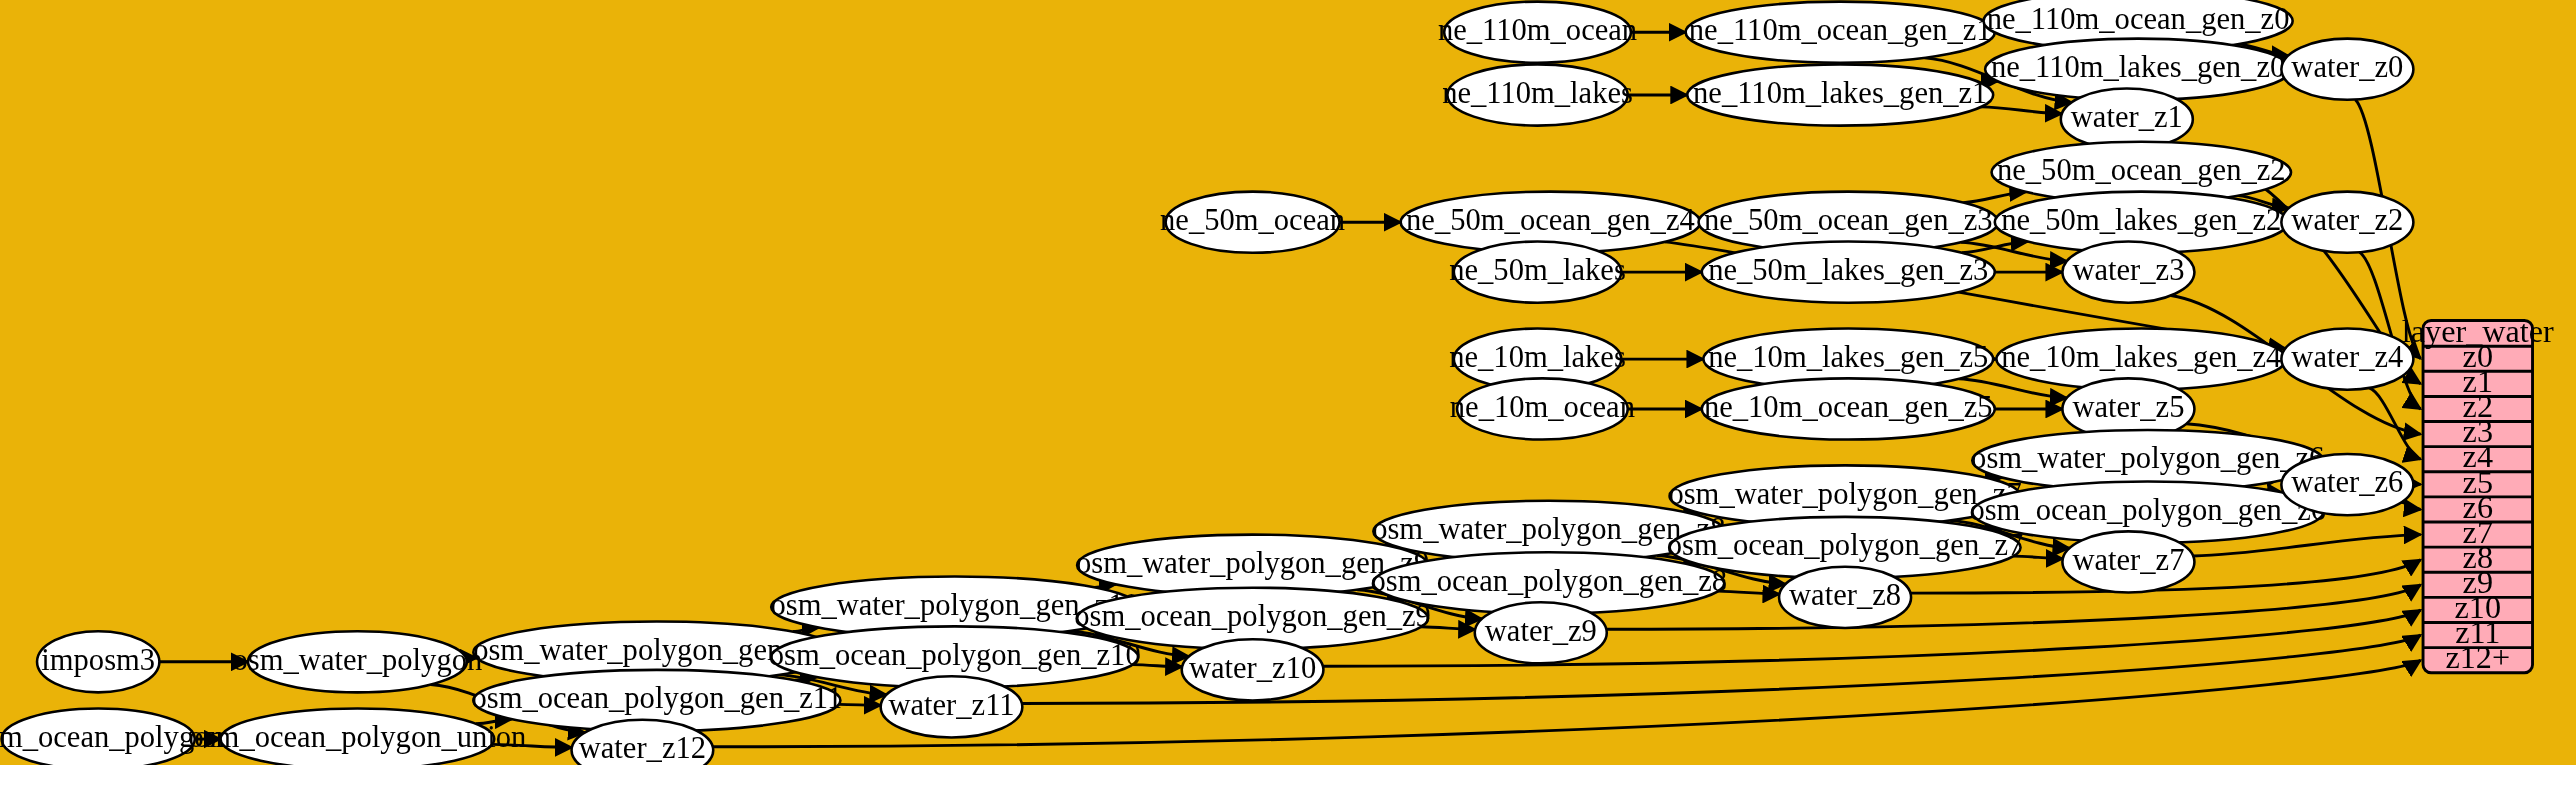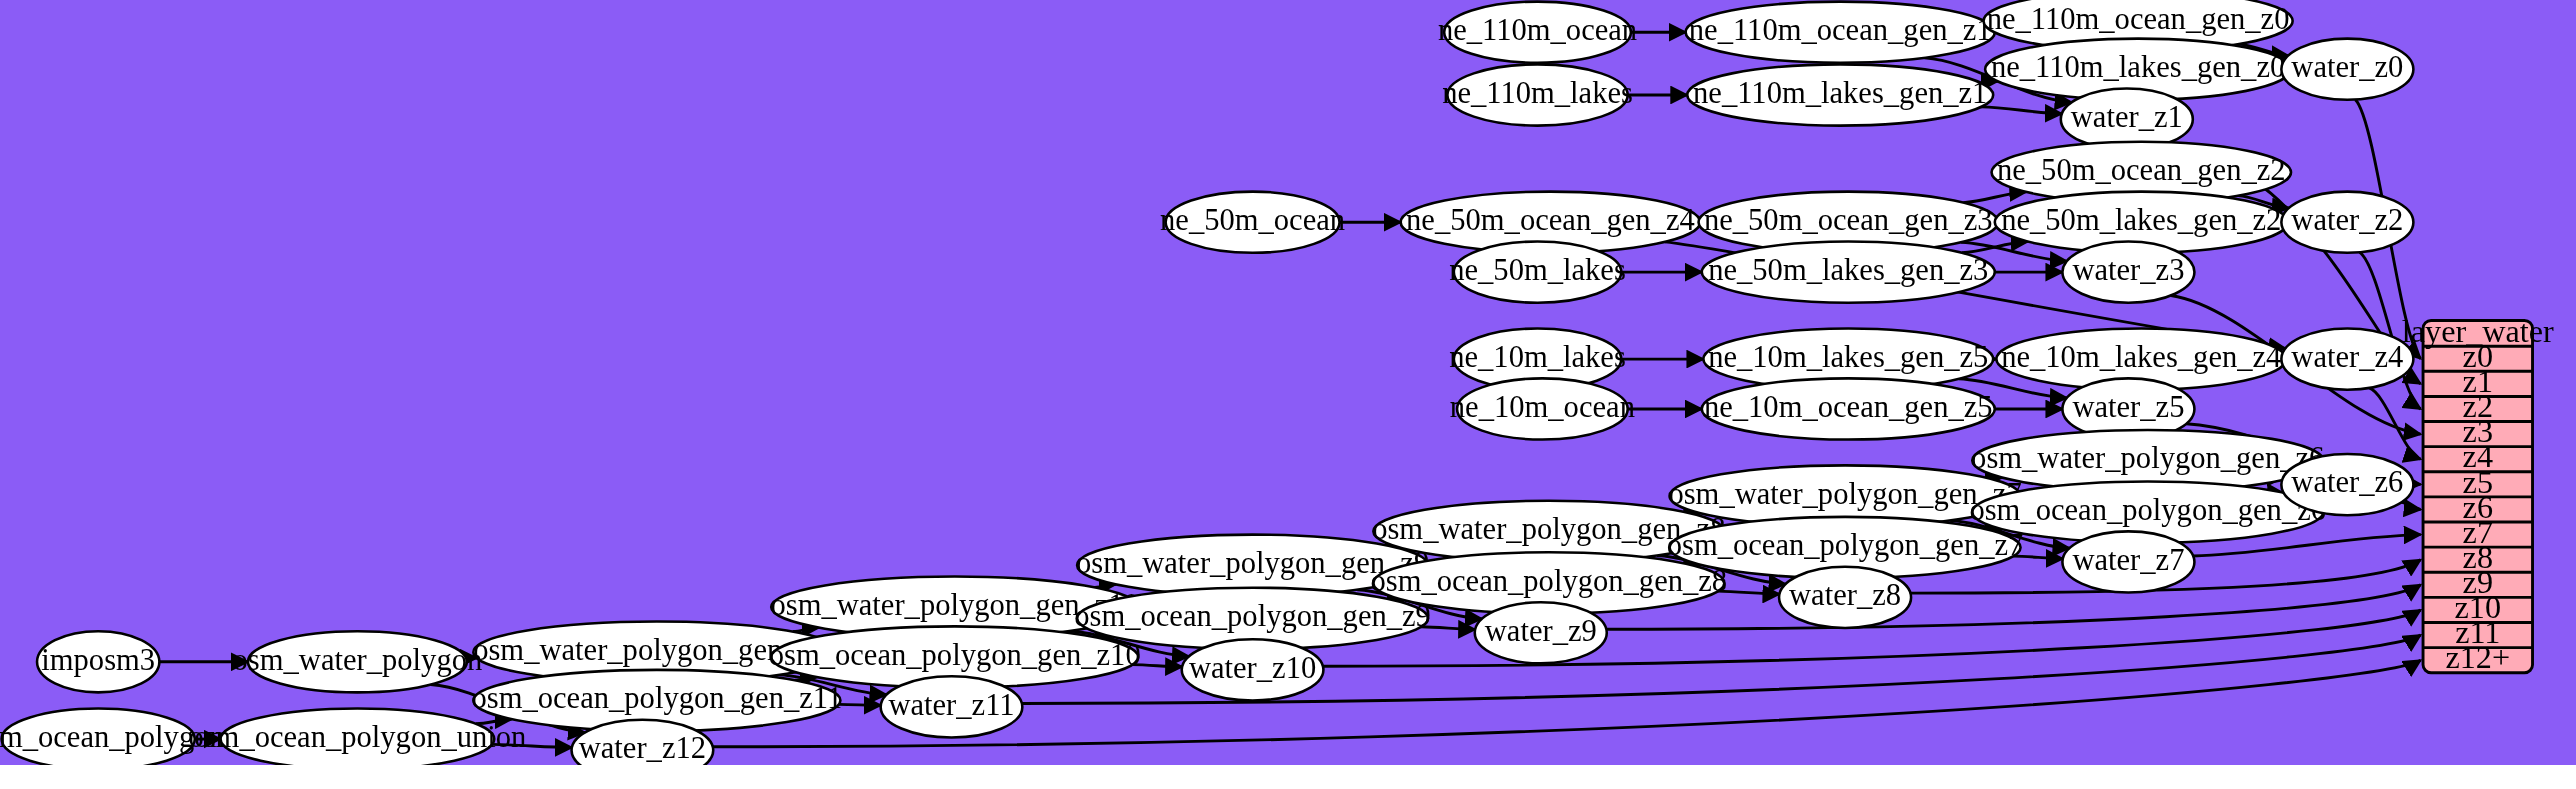--- a/index.html
+++ b/index.html
@@ -1,17 +1,17 @@
 <!DOCTYPE html>
 <html style="font-size:11.5px"><head>
 <meta charset="utf-8">
 <style>
   html,body{margin:0;padding:0;background:#ffffff;}
   body{font-family:"Liberation Serif", serif;}
-  #stage{position:relative;width:2576px;height:765px;background:#8b5cf6;overflow:hidden;}
+  #stage{position:relative;width:2576px;height:765px;background:#eab308;overflow:hidden;}
   #graph{position:absolute;left:0;top:0;width:2576px;height:789px;}
   .node-label{font-family:"Liberation Serif", serif;font-size:19px;fill:#000;text-anchor:middle;dominant-baseline:middle;}
   .ell{fill:#ffffff;stroke:#000000;stroke-width:1.6;}
   .edge{fill:none;stroke:#000000;stroke-width:1.8;}
   .legend-box{fill:#ffabb7;stroke:#000000;stroke-width:1.8;}
   .legend-sep{stroke:#000000;stroke-width:1.8;}
   .legend-title{font-family:"Liberation Serif", serif;font-size:20px;fill:#000;text-anchor:middle;dominant-baseline:middle;}
   .legend-cell{font-family:"Liberation Serif", serif;font-size:20px;fill:#000;text-anchor:middle;dominant-baseline:middle;}
 </style>
 </head>

